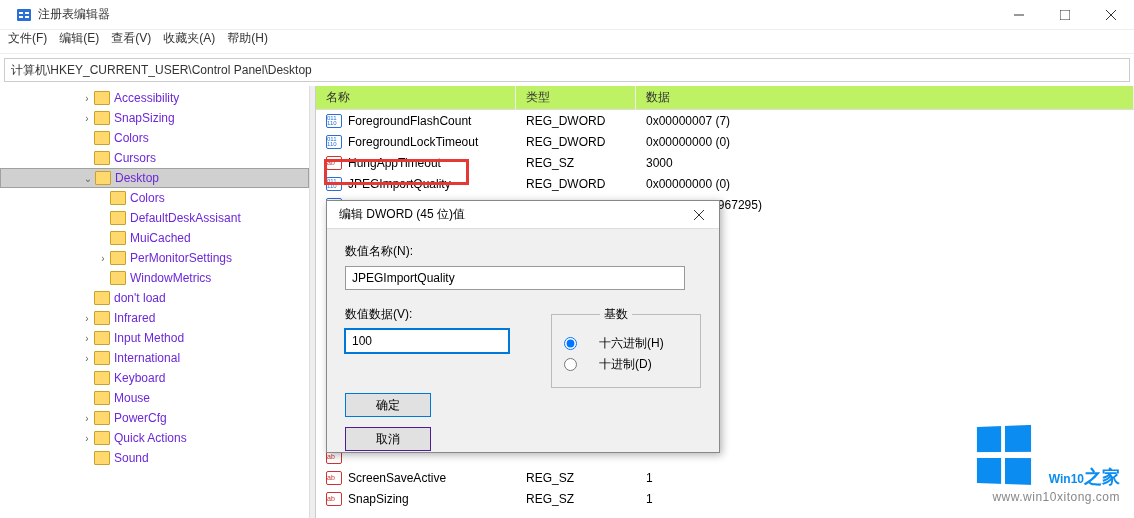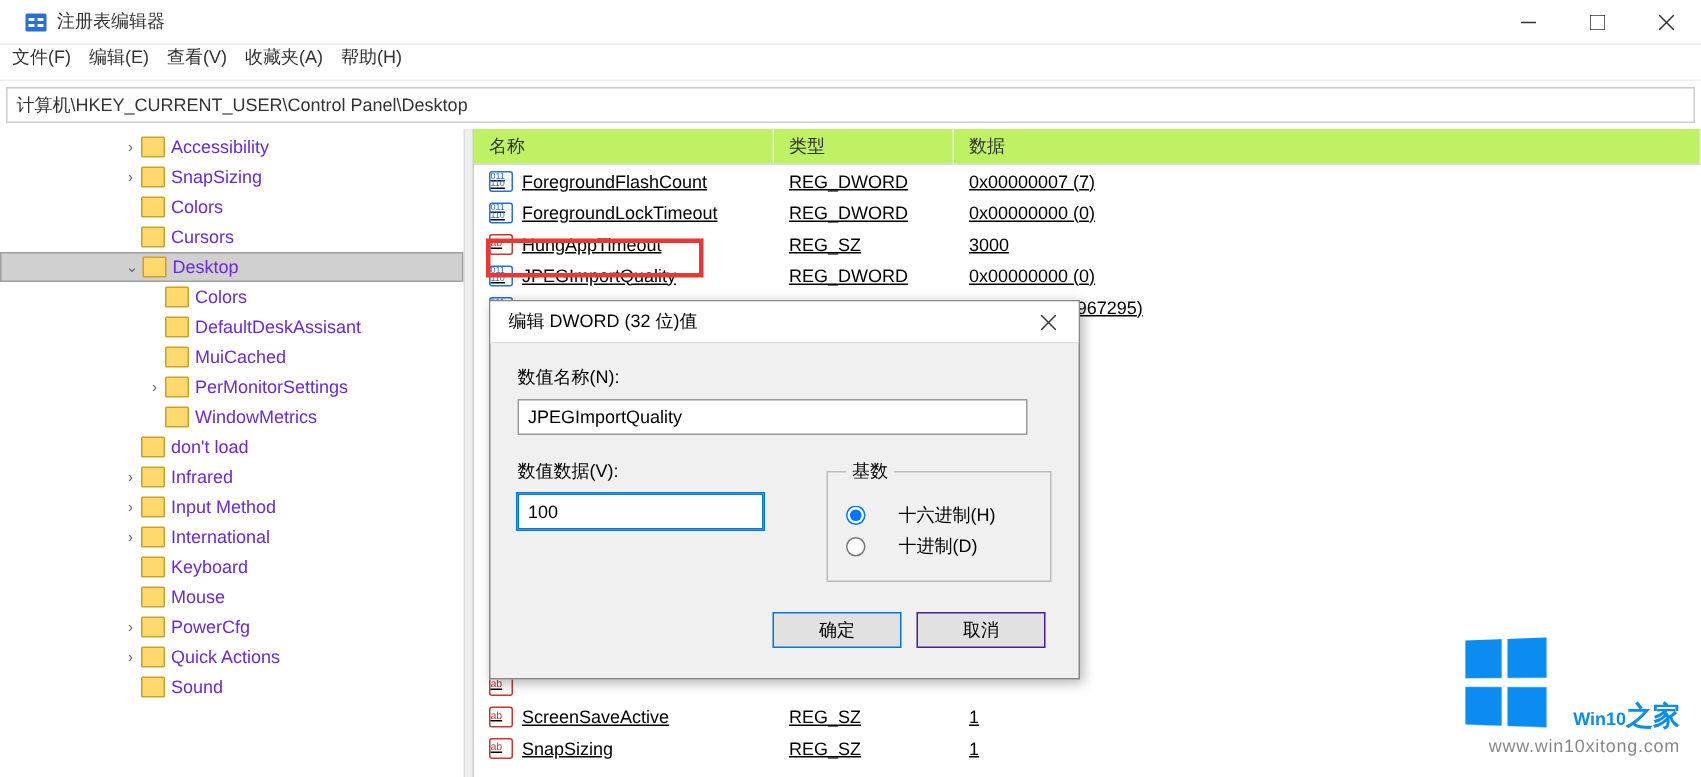--- a/index.html
+++ b/index.html
@@ -30,21 +30,21 @@
     
     .list-area { flex: 1; position: relative; }
     .list-header { display: flex; height: 24px; border-bottom: 1px solid #ddd; align-items: center; position: sticky; top: 0; background: #bef264; }
     .list-header div { padding-left: 10px; font-size: 12px; color: #333; border-right: 1px solid #eee; height: 100%; display: flex; align-items: center; }
     .col-name { width: 200px; }
     .col-type { width: 120px; }
     .col-data { flex: 1; }
     .vdivider { width: 6px; background: #eee; border-right: 1px solid #ccc; }
     
     .list-body { overflow: hidden; }
-    .list-row { display: flex; height: 21px; align-items: center; text-decoration: underline; }
+    .list-row { display: flex; height: 21px; align-items: center; }
     .list-row .icon-sz { width: 16px; height: 14px; margin-left: 10px; margin-right: 6px; display: inline-flex; }
     .list-row .col-name { width: 200px; display: flex; align-items: center; }
     .list-row .col-type { width: 120px; padding-left: 10px; }
     .list-row .col-data { flex: 1; padding-left: 10px; }
     
     .ic-sz { background: #fff; border: 1px solid #c33; color: #c33; font-size: 7px; text-align: center; line-height: 12px; border-radius: 2px; }
     .ic-dw { background: #fff; border: 1px solid #2a6fd6; color: #2a6fd6; font-size: 6px; text-align: center; line-height: 5px; border-radius: 2px; padding-top: 1px; }
     
     .hl-red { position: absolute; border: 3px solid #e53935; pointer-events: none; }
     .hl1 { left: 324px; top: 159px; width: 145px; height: 26px; }
@@ -54,23 +54,23 @@
     .dialog-title { height: 28px; display: flex; align-items: center; padding-left: 12px; background: #fff; border-bottom: 1px solid #ddd; }
     .dialog-title span { font-size: 12px; flex: 1; }
     .dialog-close { width: 40px; height: 28px; display: flex; align-items: center; justify-content: center; }
     .dialog-body { padding: 14px 18px; }
     .dlg-label { font-size: 12px; margin-bottom: 6px; }
     .dlg-input { width: 340px; height: 24px; border: 1px solid #999; padding: 0 6px; font-size: 12px; background: #fff; }
     .dlg-input.focus { border: 1px solid #0078d7; outline: 1px solid #0078d7; }
     .dlg-row2 { display: flex; margin-top: 16px; gap: 30px; }
     .dlg-col { display: flex; flex-direction: column; }
     .dlg-fieldset { border: 1px solid #bbb; padding: 8px 12px 10px; }
-    .dlg-fieldset legend { font-size: 12px; padding: 0 4px; }
+    .dlg-fieldset legend { font-size: 12px; padding: 0 4px; margin-left: 36px; }
     .radio-row { display: flex; align-items: center; gap: 22px; font-size: 12px; margin: 4px 0; }
-    .dlg-buttons { display: flex; justify-content: flex-end; gap: 10px; margin-top: 20px; padding-right: 4px; }
+    .dlg-buttons { display: flex; justify-content: flex-end; gap: 10px; margin-top: 5px; padding-right: 4px; flex-direction: column; }
     .dlg-btn { width: 86px; height: 24px; background: #e1e1e1; border: 1px solid #4c1d95; font-size: 12px; }
     .dlg-btn.primary { border: 1px solid #0078d7; }
     
     .logo { position: absolute; right: 14px; bottom: 14px; text-align: right; }
     .logo-win { display: inline-flex; flex-wrap: wrap; width: 60px; height: 60px; gap: 4px; transform: perspective(200px) rotateY(-14deg); margin-bottom: 4px; }
     .logo-win div { width: 26px; height: 26px; background: #0a8cf0; }
     .logo-text { font-size: 26px; font-weight: 700; color: #0a8cf0; display: inline-block; vertical-align: bottom; margin-left: 10px; }
     .logo-text small { font-size: 18px; color: #0a8cf0; }
     .logo-url { font-size: 12px; color: #888; letter-spacing: 0.5px; }
     
@@ -382,21 +382,21 @@
         </div>
       </div>
   </div>
 </div>
 
 <div class="hl-red hl1"></div>
 <div class="hl-red hl2"></div>
 
 <div class="dialog">
   <div class="dialog-title">
-    <span>编辑 DWORD (32 位)值</span>
+    <span>编辑 DWORD (45 位)值</span>
     <div class="dialog-close">
         <svg width="10" height="10" viewBox="0 0 10 10">
           <line x1="0" y1="0" x2="10" y2="10" stroke="#333"></line>
           <line x1="10" y1="0" x2="0" y2="10" stroke="#333"></line>
         </svg>
       </div>
   </div>
   <div class="dialog-body">
     <div class="dlg-label">数值名称(N):</div>
     <input class="dlg-input" readonly="" value="JPEGImportQuality" style="">

